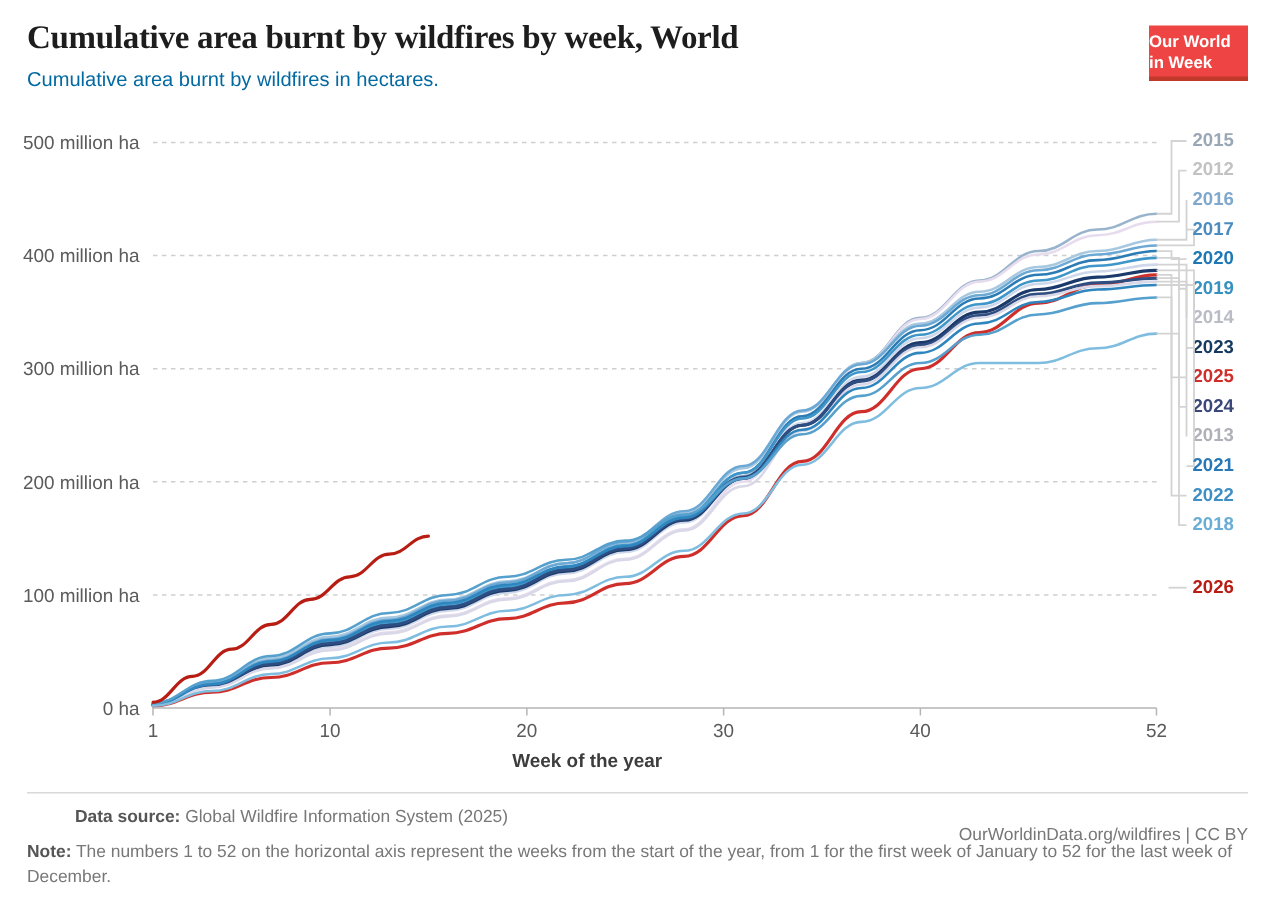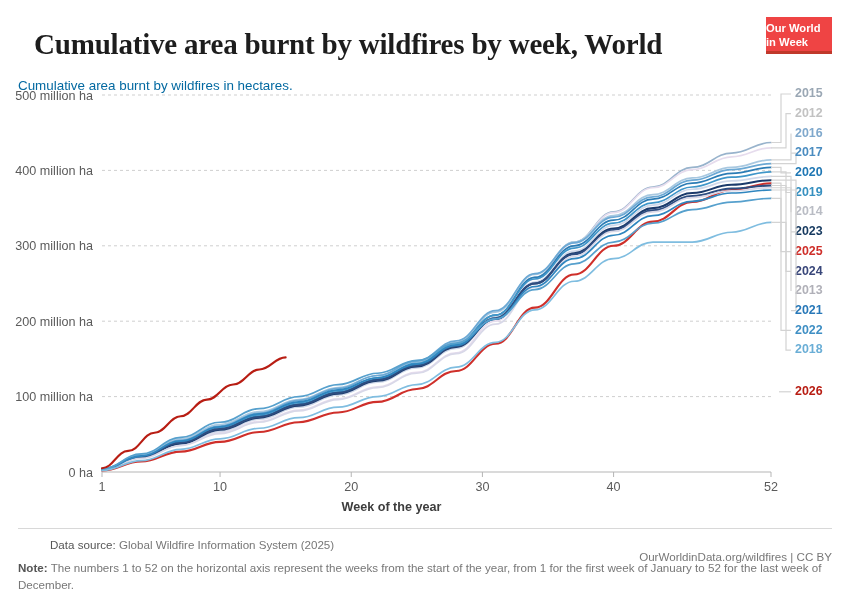--- a/index.html
+++ b/index.html
@@ -11,22 +11,22 @@
     color: #1d1d1d;
     overflow: hidden;
     position: relative;
   }
   .page { width:850px; height:600px; position:relative; }
 
   
   .header { position:absolute; left:18px; top:12px; width:760px; }
   .title {
     font-family: "Liberation Serif", serif;
-    font-size: 29px; font-weight: 700; color:#1d1d1d;
-    letter-spacing:-0.2px; line-height:1.15; margin:16px;
+    font-size: 22px; font-weight: 700; color:#1d1d1d;
+    letter-spacing:-0.2px; line-height:1.15; margin:0;
   }
   .subtitle {
     font-size: 13.4px; color:#0369a1; margin-top:7px; line-height:1.3;
   }
 
   .owid-logo {
     position:absolute; right:18px; top:17px;
     width:66px; height:37px;
     background:#ef4444;
     border-bottom:3px solid #c0392b;
@@ -157,21 +157,21 @@
         <text x="795" y="252.39999999999998" class="legend-text" fill="#3f8fc4">2022</text>
         <path d="M 771 144.43 L 786 144.43 L 786 272.09999999999997 L 791 272.09999999999997" fill="none" stroke="#d3d3d3" stroke-width="1.2"></path>
         <text x="795" y="272.09999999999997" class="legend-text" fill="#6aaed6">2018</text>
         <line x1="779" x2="791" y1="313.8" y2="313.8" stroke="#d3d3d3" stroke-width="1.2"></line>
         <text x="795" y="313.8" class="legend-text" fill="#b81d13">2026</text>
       </svg>
   </div>
 
   <div class="footer">
     <div class="f-row">
-      <span style="font-weight:400;color:#555;padding-left:32px;">Data source:</span>
+      <span style="font-weight:700;color:#555;padding-left:32px;">Data source:</span>
       <span>Global Wildfire Information System (2025)</span>
       <span class="f-right">OurWorldinData.org/wildfires | CC BY</span>
     </div>
     <div class="f-note">
       <span style="font-weight:700;color:#555;">Note:</span>
       <span>The numbers 1 to 52 on the horizontal axis represent the weeks from the start of the year, from 1 for the first week of January to 52 for the last week of December.</span>
     </div>
   </div>
 
 </div>

